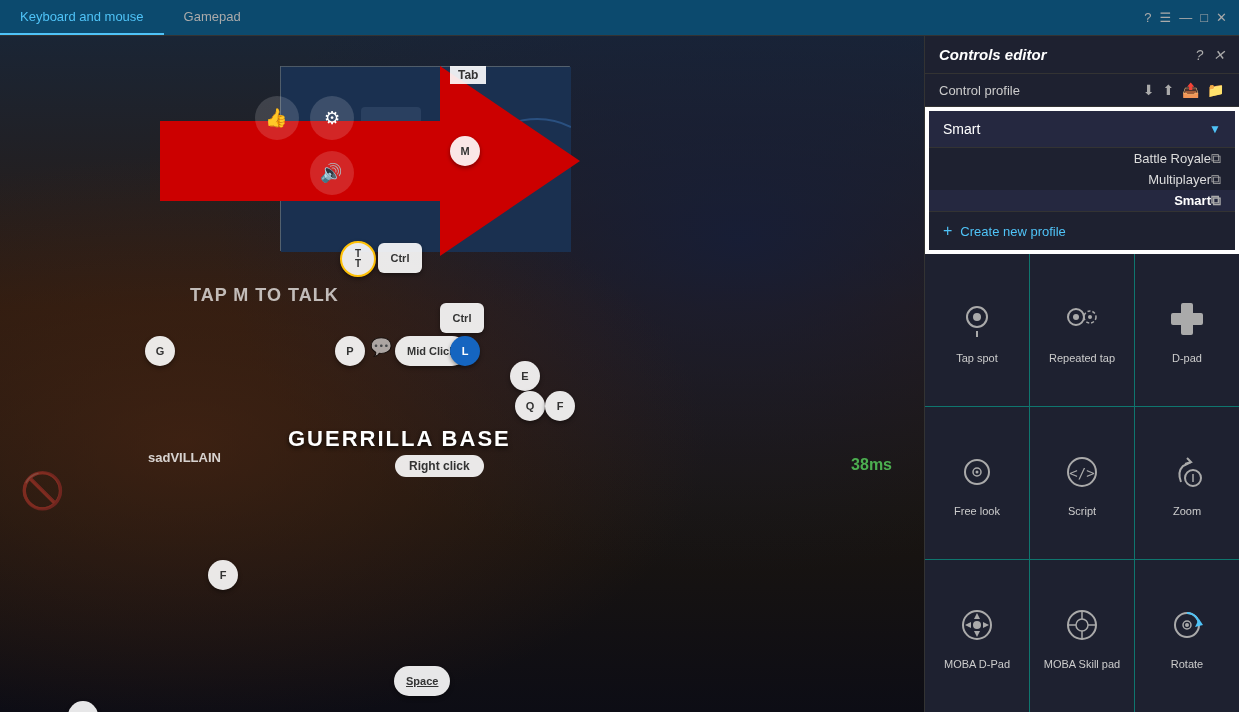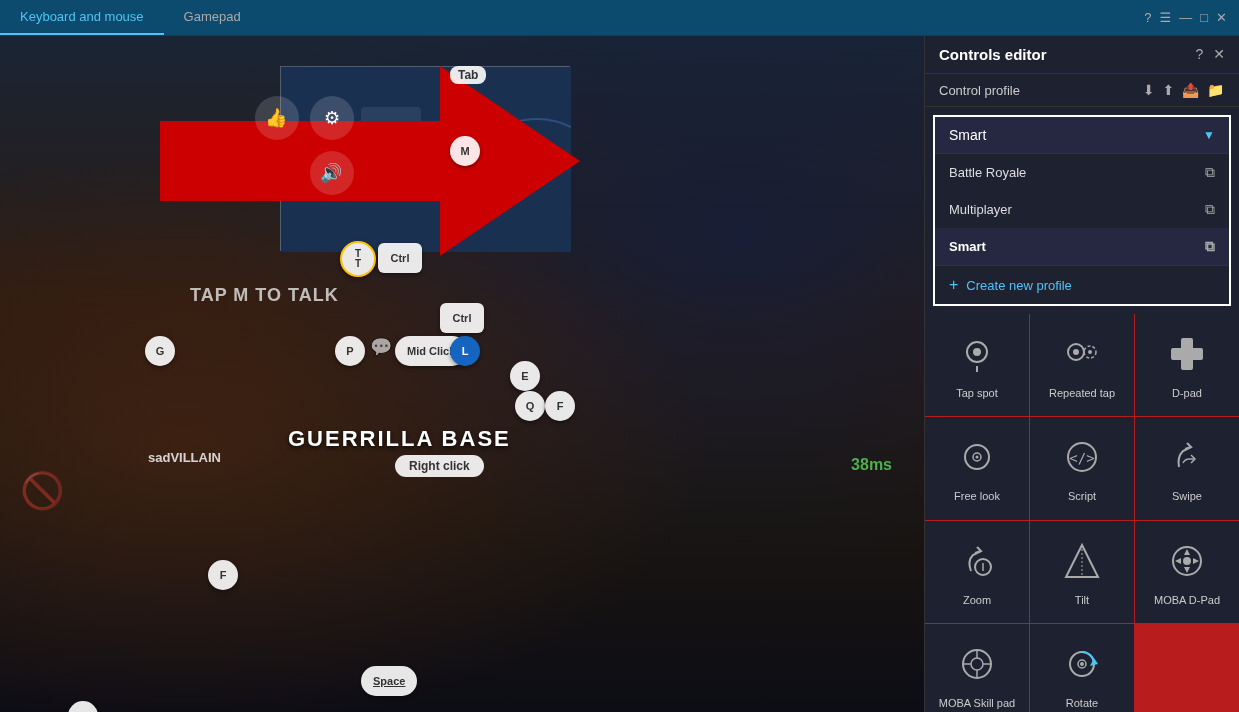--- a/index.html
+++ b/index.html
@@ -93,21 +93,21 @@
     .key-label.ctrl-key {
       border-radius: 6px;
       width: 40px;
     }
 
     
     .tab-label {
       position: absolute;
       background: rgba(255,255,255,0.9);
       color: #333;
-      border-radius: 8px;
+      border-radius: 0;
       padding: 2px 8px;
       font-size: 12px;
       font-weight: 600;
     }
 
     
     .red-arrow {
       position: absolute;
       top: 30px;
       left: 160px;
@@ -205,24 +205,25 @@
       width: 315px;
       background: #1e2130;
       border-left: 1px solid #333;
       display: flex;
       flex-direction: column;
       flex-shrink: 0;
     }
 
     .panel-header {
       display: flex;
-      align-items: flex-start;
+      align-items: flex-end;
       justify-content: space-between;
       padding: 10px 14px;
       border-bottom: 1px solid #333;
+      font-style: italic;
     }
     .panel-title {
       font-size: 15px;
       font-weight: 600;
       color: #fff;
     }
     .panel-header-icons {
       display: flex;
       gap: 10px;
       align-items: center;
@@ -249,23 +250,23 @@
       gap: 8px;
     }
     .scheme-icon {
       color: #aaa;
       font-size: 14px;
       cursor: pointer;
     }
 
     
     .dropdown-container {
-      margin: 8px;
+      margin: 0;
       position: relative;
-      border: 2px solid #ffffff;
+      border: 4px solid #ffffff;
     }
 
     .dropdown-selected {
       display: flex;
       align-items: center;
       justify-content: space-between;
       padding: 10px 14px;
       background: #252840;
       cursor: pointer;
     }
@@ -280,22 +281,22 @@
     }
 
     .dropdown-menu {
       background: #1e2130;
       border-top: 1px solid #333;
     }
 
     .dropdown-item {
       display: flex;
       align-items: center;
-      justify-content: space-between;
-      padding: 10px 14px;
+      justify-content: flex-end;
+      padding: 2px 14px;
       cursor: pointer;
       color: #ddd;
       font-size: 13px;
     }
     .dropdown-item.selected {
       background: #252840;
       font-weight: 600;
       color: #fff;
     }
     .dropdown-item-icon {
@@ -315,21 +316,21 @@
     }
     .create-profile-plus {
       font-size: 16px;
     }
 
     
     .controls-grid {
       display: grid;
       grid-template-columns: repeat(3, 1fr);
       gap: 1px;
-      background: #b91c1c;
+      background: #0f766e;
       flex: 1;
       overflow-y: auto;
     }
     .control-item {
       background: #1e2130;
       display: flex;
       flex-direction: column;
       align-items: center;
       justify-content: center;
       padding: 16px 8px;
@@ -435,21 +436,21 @@
     <div class="ping-badge">38ms</div>
 
     <div class="right-click-label">Right click</div>
 
     <div class="villain-text">sadVILLAIN</div>
 
     <div class="key-label" style="top:524px;left:208px;">F</div>
 
     <div class="key-label" style="top:665px;left:68px;">F</div>
 
-    <div class="key-label wide" style="top:630px;left:361px;text-decoration:underline;">Space</div>
+    <div class="key-label wide" style="top:630px;left:394px;text-decoration:underline;">Space</div>
 
     <div style="position:absolute;top:300px;left:370px;color:rgba(255,255,255,0.6);font-size:18px;">💬</div>
 
     <div style="position:absolute;bottom:200px;left:20px;color:rgba(255,255,255,0.4);font-size:36px;">🚫</div>
   </div>
 
   <div class="controls-panel">
 
     <div class="panel-header">
       <span class="panel-title">Controls editor</span>
@@ -547,53 +548,33 @@
       <div class="control-item">
         <div class="control-icon">
           <svg viewBox="0 0 40 40" fill="none" xmlns="http://www.w3.org/2000/svg">
             <circle cx="20" cy="20" r="14" stroke="#aaa" stroke-width="2"></circle>
             <text x="20" y="26" text-anchor="middle" fill="#aaa" font-size="14" font-family="monospace">&lt;/&gt;</text>
           </svg>
         </div>
         <span class="control-label">Script</span>
       </div>
 
-      <div class="control-item">
-        <div class="control-icon">
-          <svg viewBox="0 0 40 40" fill="none" xmlns="http://www.w3.org/2000/svg">
-            <path d="M12,30 Q10,20 16,14 L24,10" stroke="#aaa" stroke-width="2" fill="none"></path>
-            <path d="M20,6 L24,10 L18,12" stroke="#aaa" stroke-width="2" fill="none"></path>
-            <path d="M16,26 Q18,22 22,22 L28,22" stroke="#aaa" stroke-width="1.5" fill="none"></path>
-            <path d="M24,18 L28,22 L24,26" stroke="#aaa" stroke-width="1.5" fill="none"></path>
-          </svg>
-        </div>
-        <span class="control-label">Swipe</span>
-      </div>
 
       <div class="control-item">
         <div class="control-icon">
           <svg viewBox="0 0 40 40" fill="none" xmlns="http://www.w3.org/2000/svg">
             <path d="M14,30 Q10,20 16,14 L24,10" stroke="#aaa" stroke-width="2" fill="none"></path>
             <path d="M20,6 L24,10 L18,12" stroke="#aaa" stroke-width="2" fill="none"></path>
             <circle cx="26" cy="26" r="8" stroke="#aaa" stroke-width="2"></circle>
             <line x1="26" y1="22" x2="26" y2="30" stroke="#aaa" stroke-width="1.5"></line>
           </svg>
         </div>
         <span class="control-label">Zoom</span>
       </div>
 
-      <div class="control-item">
-        <div class="control-icon">
-          <svg viewBox="0 0 40 40" fill="none" xmlns="http://www.w3.org/2000/svg">
-            <polygon points="20,4 36,36 4,36" stroke="#aaa" stroke-width="2" fill="none"></polygon>
-            <line x1="20" y1="4" x2="20" y2="36" stroke="#aaa" stroke-width="1" stroke-dasharray="2 2"></line>
-          </svg>
-        </div>
-        <span class="control-label">Tilt</span>
-      </div>
 
       <div class="control-item">
         <div class="control-icon">
           <svg viewBox="0 0 40 40" fill="none" xmlns="http://www.w3.org/2000/svg">
             <circle cx="20" cy="20" r="14" stroke="#aaa" stroke-width="2"></circle>
             <polygon points="20,8 23,14 17,14" fill="#aaa"></polygon>
             <polygon points="20,32 23,26 17,26" fill="#aaa"></polygon>
             <polygon points="8,20 14,17 14,23" fill="#aaa"></polygon>
             <polygon points="32,20 26,17 26,23" fill="#aaa"></polygon>
             <circle cx="20" cy="20" r="4" fill="#aaa"></circle>

